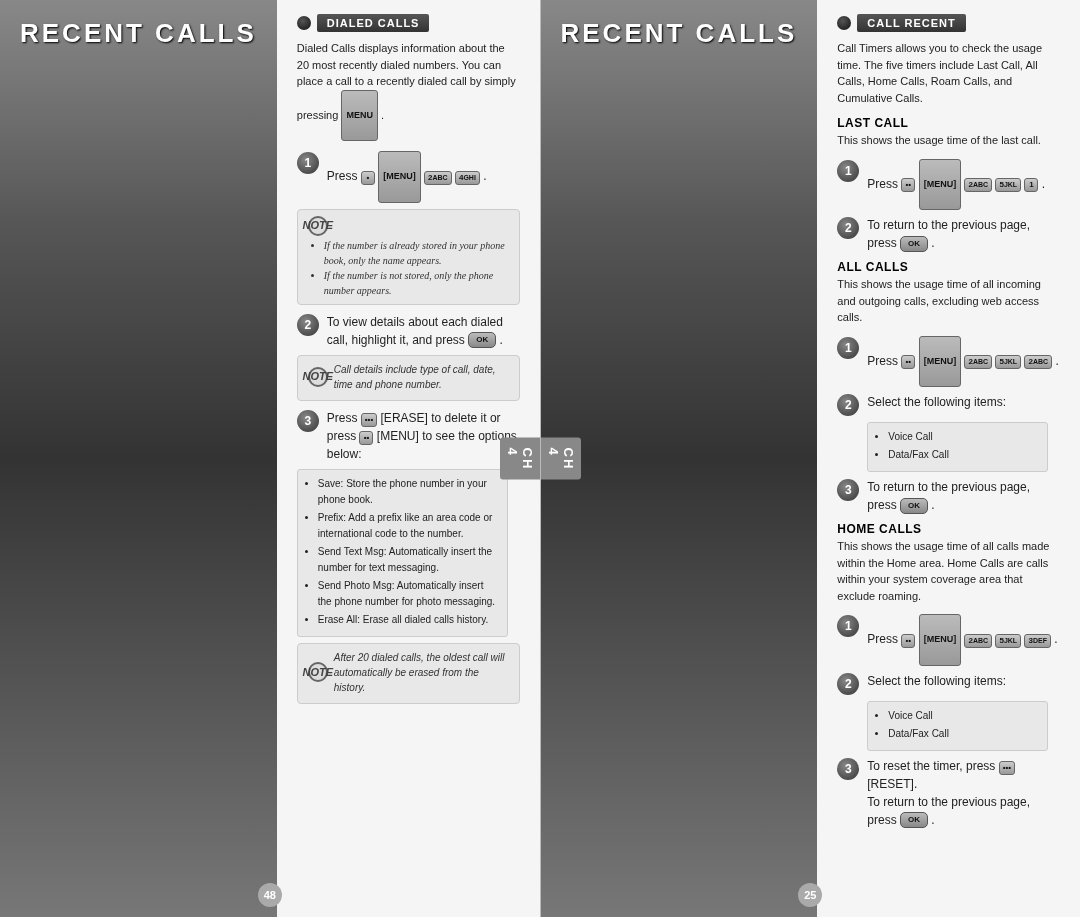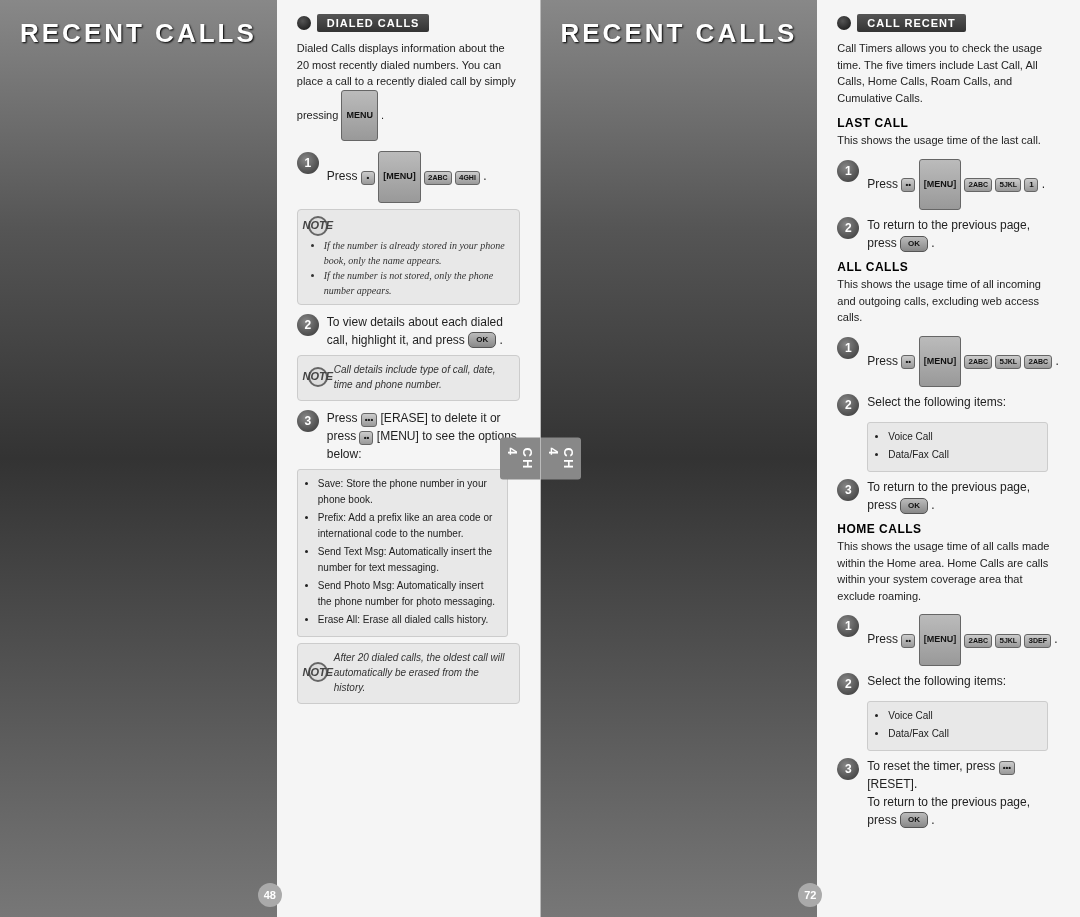--- a/index.html
+++ b/index.html
@@ -408,14 +408,14 @@
     <div class="step-row">
       <div class="step-num">3</div>
       <div class="step-text">
         To reset the timer, press <span class="key">•••</span> [RESET].<br>
         To return to the previous page, press <span class="btn-ok">OK</span> .
       </div>
     </div>
 
   </div>
   <div class="ch-label-left">CH<br>4</div>
-  <div class="page-num">72</div>
+  <div class="page-num">25</div>
 </div>
 
 </body></html>

